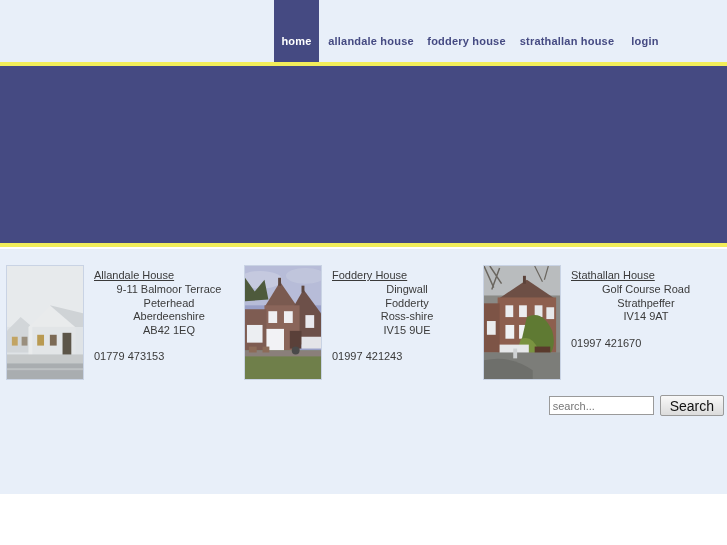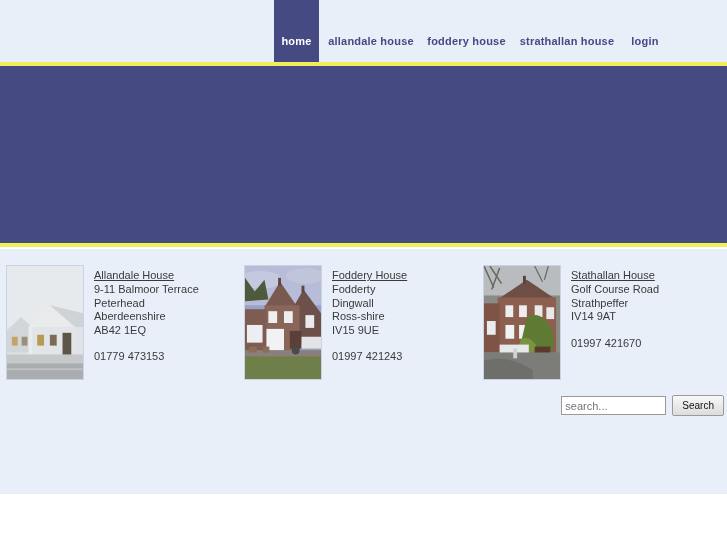--- a/index.html
+++ b/index.html
@@ -138,20 +138,21 @@
     cursor:pointer;
     white-space:nowrap;
   }
 
   .addr-line {
     display:block;
     font-size:11px;
     color:#3a3a3a;
     line-height:13.6px;
     white-space:nowrap;
+    text-align:center;
   }
 
   .phone {
     display:block;
     font-size:11px;
     color:#3a3a3a;
     line-height:13.6px;
     margin-top:13px;
     white-space:nowrap;
   }
@@ -177,21 +178,21 @@
     border:1px solid #9a9a9a;
     border-radius:0;
     outline:none;
   }
   .search-input::placeholder { color:#767676; }
 
   .search-button {
     height:21px;
     padding:0 9px;
     font-family:"Liberation Sans", sans-serif;
-    font-size:10px;
+    font-size:14px;
     color:#111;
     background:linear-gradient(#f8f8f8,#dcdcdc);
     border:1px solid #9a9a9a;
     border-radius:2px;
     cursor:pointer;
   }
 </style>
 </head>
 <body>
 
@@ -269,22 +270,22 @@
             <rect x="58" y="72" width="20" height="12" fill="#e4e4e8"></rect>
             <rect x="0" y="86" width="78" height="29" fill="#6f7f4a"></rect>
             <rect x="0" y="86" width="78" height="6" fill="#8a7f7a"></rect>
             <circle cx="52" cy="86" r="4" fill="#4a4a4a"></circle>
             <rect x="4" y="82" width="8" height="6" fill="#8c6b58"></rect>
             <rect x="18" y="82" width="7" height="6" fill="#8c6b58"></rect>
           </svg>
         </div>
         <div class="listing-text">
           <a class="house-name" href="#">Foddery House</a>
+          <span class="addr-line">Dingwall</span>
           <span class="addr-line">Fodderty</span>
-          <span class="addr-line">Dingwall</span>
           <span class="addr-line">Ross-shire</span>
           <span class="addr-line">IV15 9UE</span>
           <span class="phone">01997 421243</span>
         </div>
       </div>
 
       <div class="listing" id="listing-2">
         <div class="thumb">
           <svg viewBox="0 0 78 115" preserveAspectRatio="none" aria-hidden="true">
             <rect x="0" y="0" width="78" height="115" fill="#8a8a86"></rect>

